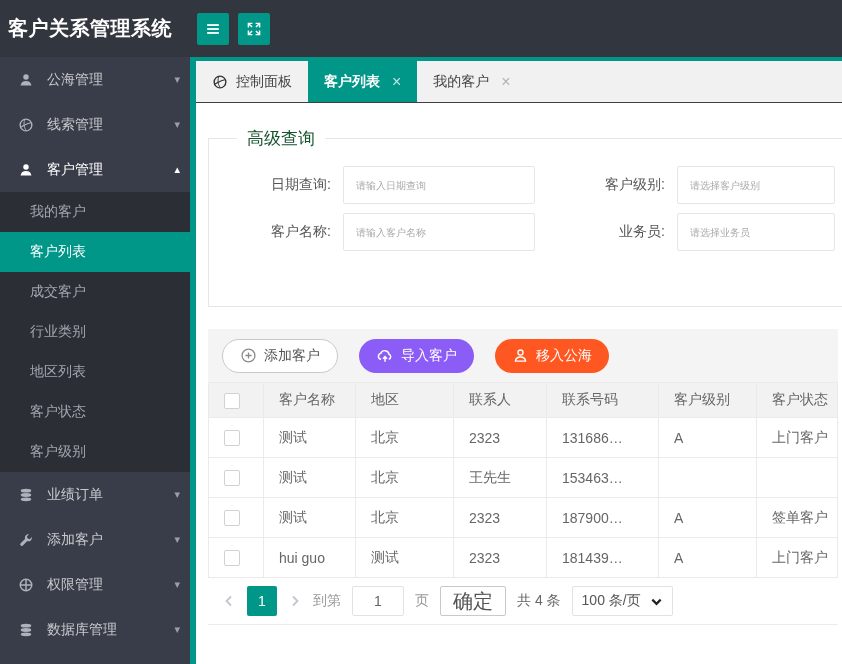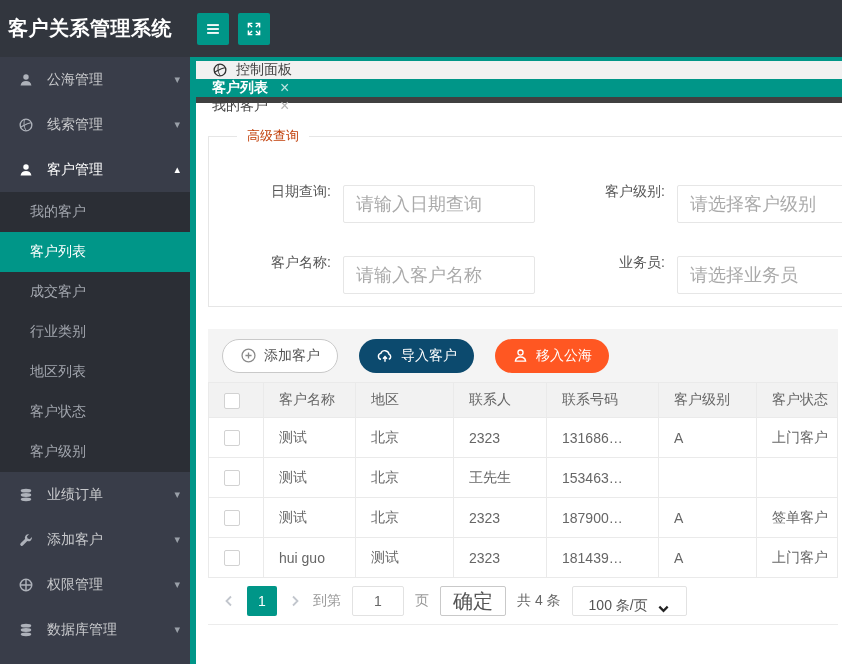--- a/index.html
+++ b/index.html
@@ -21,65 +21,65 @@
   .side-item .chev { margin-right:16px; font-size:11px; color:#9aa0a8; }
   .side-item.expanded { color:#fff; }
   .side-item.expanded .icon { color:#fff; }
   .side-item.expanded .chev { color:#fff; }
   .submenu { background:#2b2e35; }
   .sub-item { height:40px; display:flex; align-items:center; padding-left:30px; color:#a2a6ae; font-size:14px; cursor:pointer; }
   .sub-item.active { background:#009688; color:#fff; }
 
   
   #main { position:absolute; left:196px; top:57px; right:0; bottom:0; background:#fff; }
-  .tabbar { height:46px; background:#f1f1f1; border-top:4px solid #009688; border-bottom:8px solid #404040; display:flex;flex-direction:column; }
+  .tabbar { height:46px; background:#f1f1f1; border-top:4px solid #009688; border-bottom:1px solid #404040; display:flex; }
   .tab { display:flex; align-items:center; padding:0 16px; font-size:14px; color:#444; cursor:pointer; }
   .tab .icon { margin-right:8px; color:#333; }
   .tab.active { background:#009688; color:#fff; font-weight:bold; }
   .tab .close { margin-left:12px; color:#b3b3b3; font-size:16px; font-weight:normal; cursor:pointer; }
   .tab.active .close { color:rgba(255,255,255,.75); }
 
   .content { padding:24px 4px 0 12px; }
 
   
   fieldset.query { border:1px solid #e6e6e6; height:180px; padding:16px 10px 0 12px; }
-  fieldset.query legend { margin-left:16px; padding:0 10px; font-size:13px; color:#c2410c; }
+  fieldset.query legend { margin-left:16px; padding:0 10px; font-size:17px; color:#14532d; }
   .frow { display:flex; align-items:center; margin-bottom:9px; }
   .flabel { width:122px; text-align:right; color:#555; font-size:14px; padding-right:12px; flex:none; }
   .flabel.l2 { width:142px; }
-  .finput { height:38px; border:1px solid #e6e6e6; border-radius:2px; padding:0 12px; font-size:18px; color:#333; outline:none; background:#fff;margin-top:24px; }
+  .finput { height:38px; border:1px solid #e6e6e6; border-radius:2px; padding:0 12px; font-size:10px; color:#333; outline:none; background:#fff; }
   .finput::placeholder { color:#aaa; }
   .i1 { width:192px; flex:none; }
   .i2 { flex:1; min-width:0; }
 
   
   .toolbar { margin-top:22px; background:#f4f4f4; height:53px; display:flex; align-items:center; padding-left:14px; gap:21px; }
   .pill { height:34px; border-radius:17px; padding:0 17px; font-size:14px; display:inline-flex; align-items:center; gap:7px; cursor:pointer; border:none; font-family:inherit; }
   .pill .icon { color:inherit; }
   .pill.outline { background:#fff; border:1px solid #c9c9c9; color:#555; }
   .pill.outline .icon { color:#8a8a8a; }
-  .pill.blue { background:#0c4a6e; color:#fff; }
+  .pill.blue { background:#8b5cf6; color:#fff; }
   .pill.orange { background:#ff5722; color:#fff; }
 
   
   table.grid { width:100%; border-collapse:collapse; table-layout:fixed; font-size:14px; }
   table.grid th, table.grid td { border:1px solid #eaeaea; text-align:left; padding:0 0 0 15px; overflow:hidden; white-space:nowrap; }
   table.grid th { background:#f2f2f2; color:#666; font-weight:normal; height:35px; }
   table.grid td { color:#666; height:40px; background:#fff; }
   th.cbcol, td.cbcol { padding-left:14px; }
   input.cbox { appearance:none; -webkit-appearance:none; width:16px; height:16px; border:1px solid #d2d2d2; border-radius:2px; background:#fff; cursor:pointer; vertical-align:middle; }
 
   
   .pager { display:flex; align-items:center; padding:8px 0 8px 14px; gap:11px; font-size:14px; color:#666; border-bottom:1px solid #ececec; }
   .pchev { color:#c2c6cd; display:flex; cursor:pointer; }
   .page-num { width:30px; height:30px; background:#009688; color:#fff; display:flex; align-items:center; justify-content:center; border-radius:2px; cursor:pointer; }
   .gray { color:#999; }
   .goto-input { width:52px; height:30px; border:1px solid #e2e2e2; border-radius:2px; text-align:center; color:#666; font-size:14px; outline:none; }
   .confirm-btn { height:30px; padding:0 12px; border:1px solid #c9c9c9; background:#fff; color:#555; border-radius:2px; font-size:20px; cursor:pointer; font-family:inherit; }
-  .size-select { height:30px; border:1px solid #e2e2e2; border-radius:2px; background:#fff; color:#555; font-size:14px; display:flex; align-items:flex-end; padding:0 16px; gap:9px; cursor:pointer; }
+  .size-select { height:30px; border:1px solid #e2e2e2; border-radius:2px; background:#fff; color:#555; font-size:14px; display:flex; align-items:center; padding:0 9px; gap:9px; cursor:pointer; }
   .size-select .icon { color:#222; }
 </style>
 </head>
 <body>
 
 <div id="header">
   <div class="app-title">客户关系管理系统</div>
   <button class="hbtn">
     <span class="icon">
         <svg width="18" height="18" viewBox="0 0 20 20">

